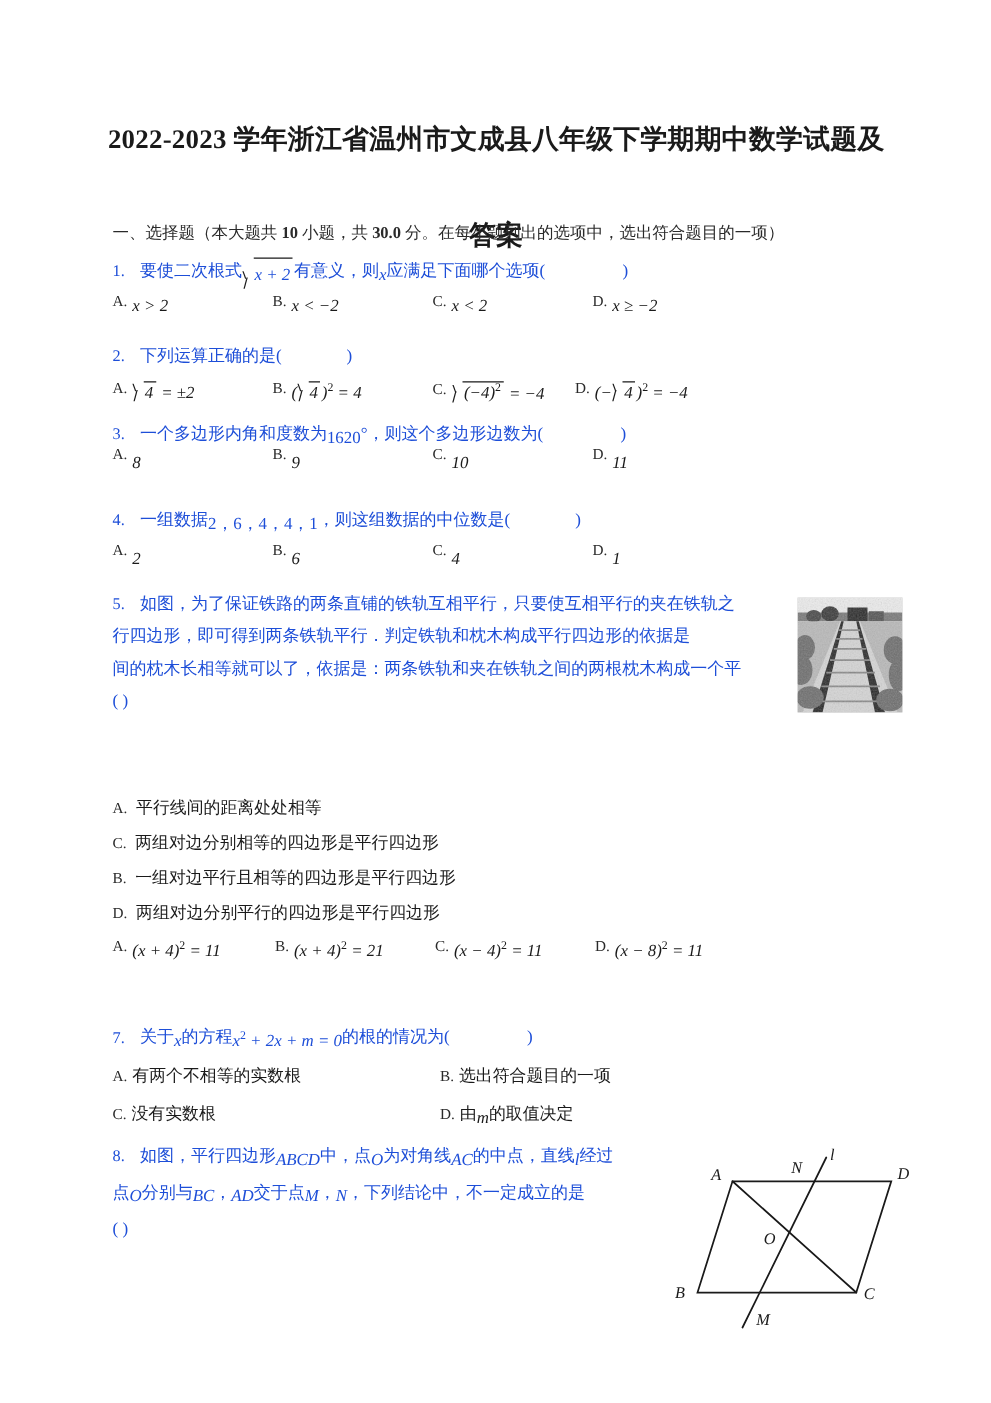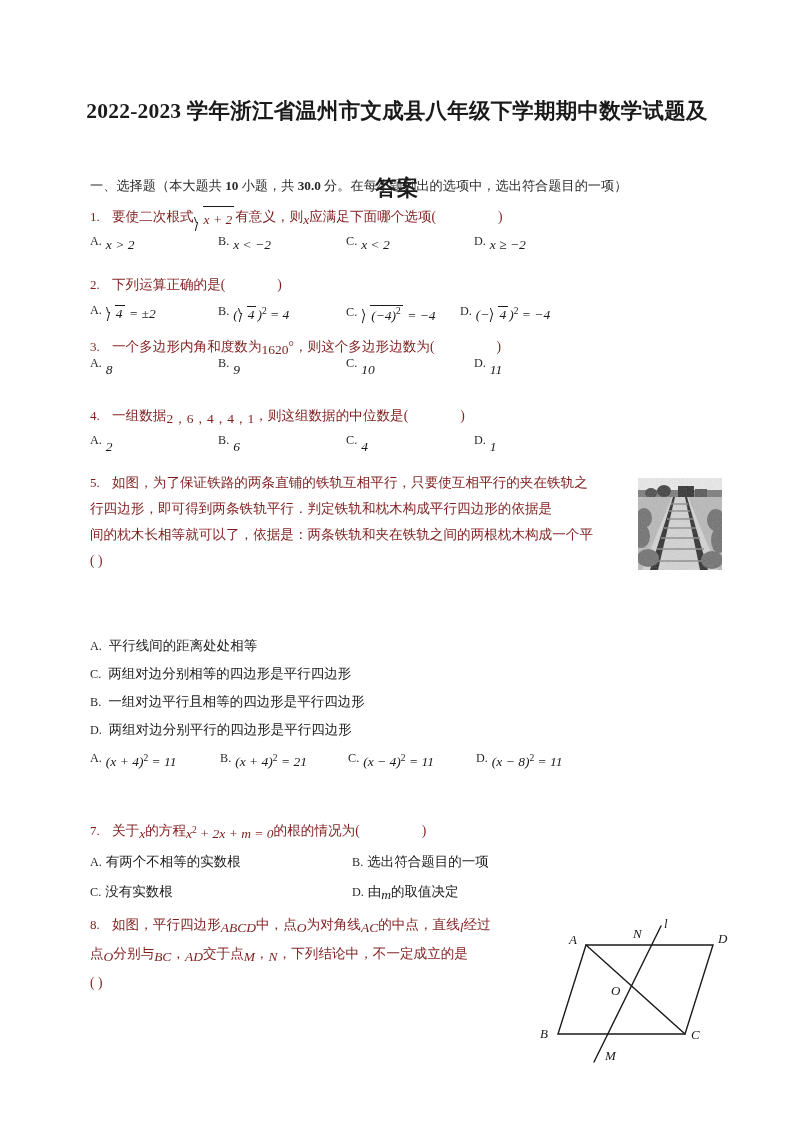--- a/index.html
+++ b/index.html
@@ -45,21 +45,21 @@
     line-height: 20px;
     color: #2a2a2a;
   }
   .section-header b { font-weight: bold; }
 
   
   .q-block { position: absolute; left: 90px; }
   .q-stem {
     font-size: 13.6px;
     line-height: 25px;
-    color: #7f1d1d;
+    color: #1d4ed8;
   }
   .q-num {
     display: inline-block;
     min-width: 22px;
     font-size: 13px;
   }
   .mathsub {
     font-family: "Liberation Serif", "DejaVu Serif", serif;
     font-style: italic;
     font-size: 13.5px;

